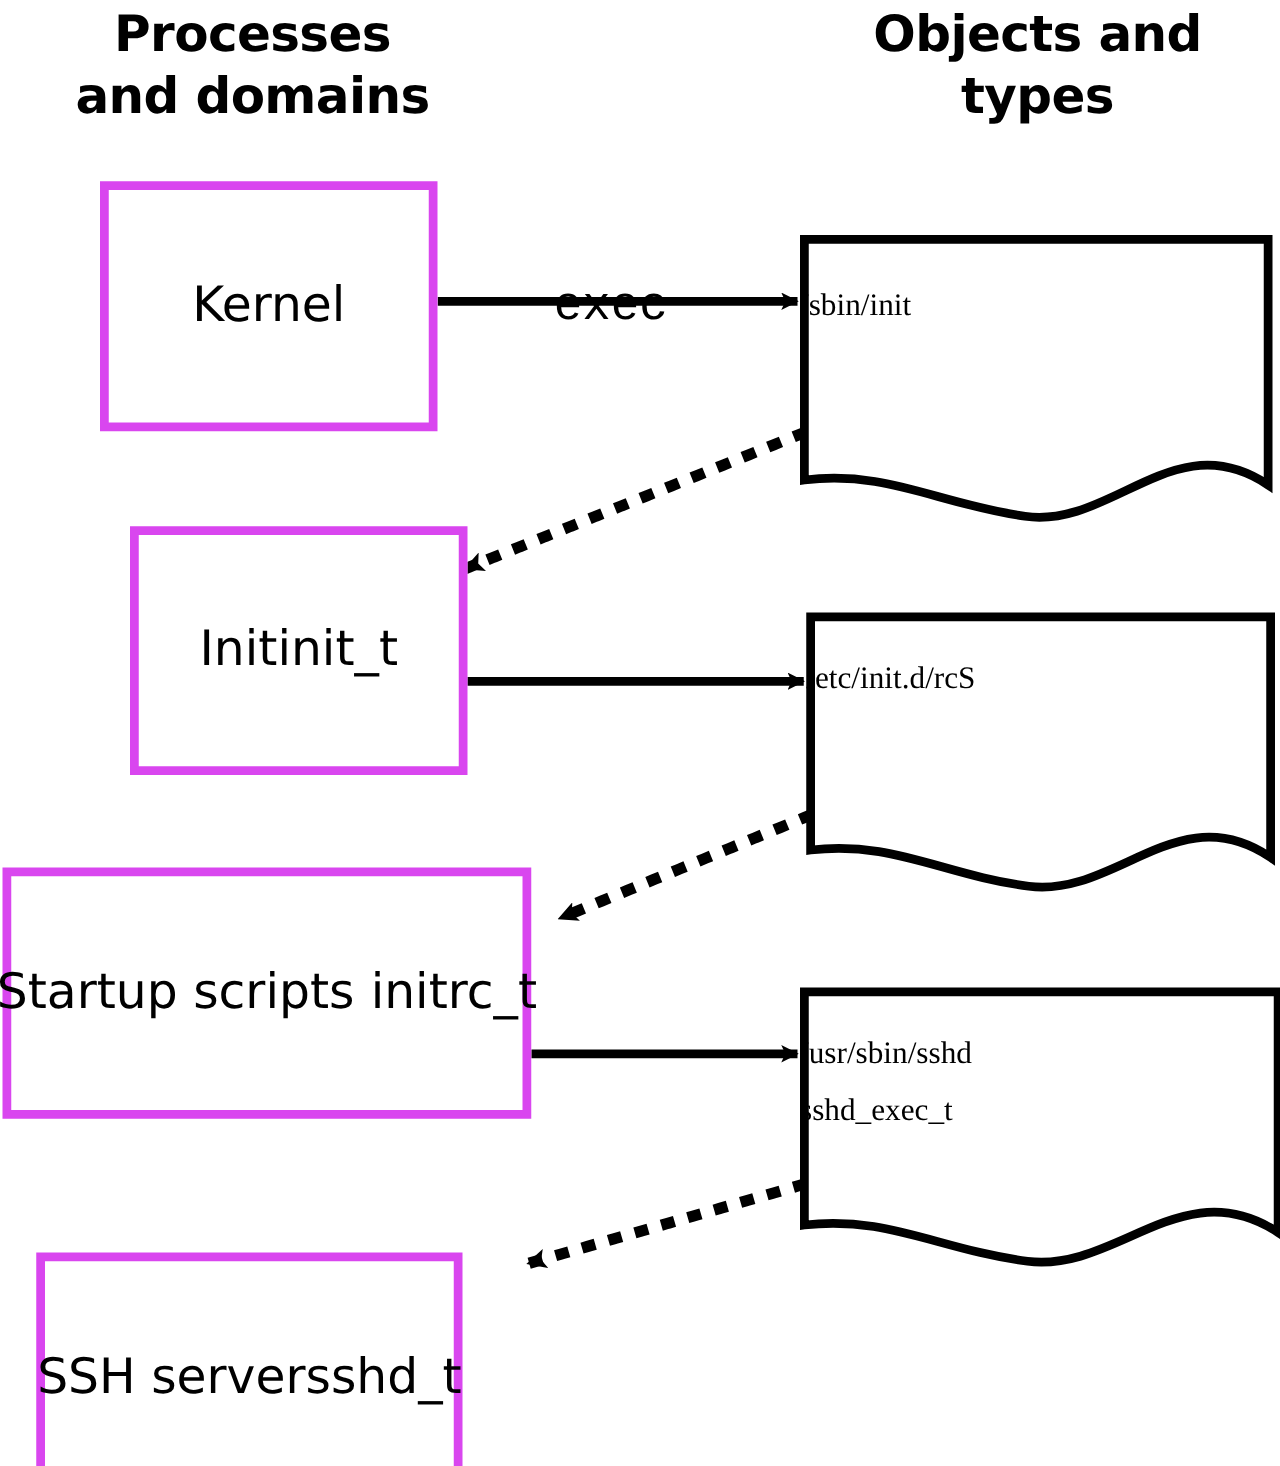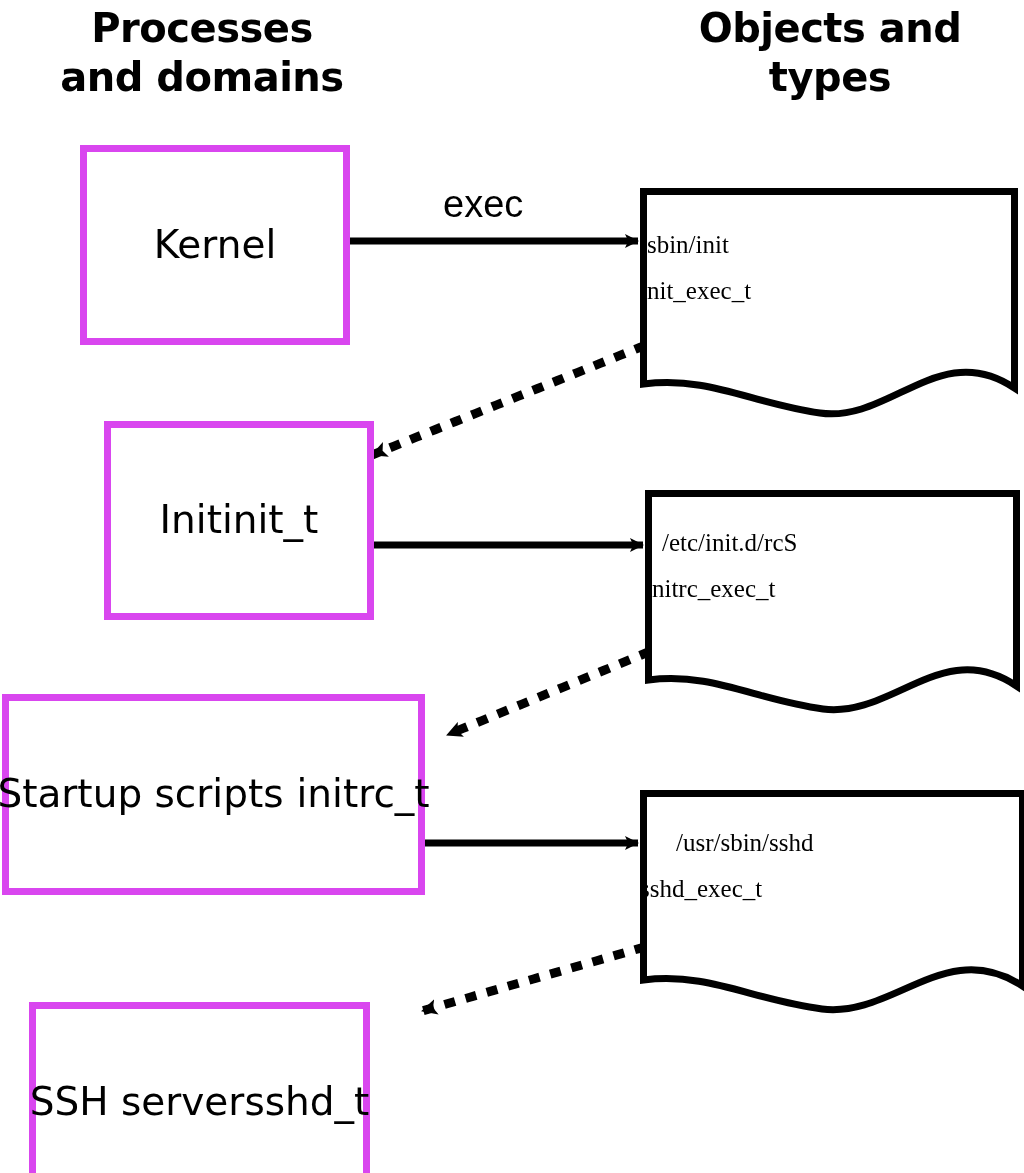--- a/index.html
+++ b/index.html
@@ -76,22 +76,23 @@
     left: 0;
     top: 0;
     width: 1024px;
     height: 1173px;
     pointer-events: none;
   }
 
   .edge-label {
     position: absolute;
     font-size: 38px;
-    font-family: Liberation Sans, sans-serif;
+    font-family: Liberation Mono, monospace;
     white-space: nowrap;
+    margin-top: 41px;
   }
 </style>
 </head>
 <body>
 
 <div id="stage">
 
   <div class="col-header" id="header-left">Processes
 and domains</div>
   <div class="col-header" id="header-right">Objects and
@@ -151,32 +152,30 @@
   <div class="proc-box" style="left:29px; top:1002px; width:341px; height:200px;">
     <div class="proc-line">SSH server</div>
     <div class="proc-line">sshd_t</div>
   </div>
 
   <div class="doc-shape" style="left:640px; top:188px; width:378px; height:235px;">
     <svg viewBox="0 0 378 235" preserveAspectRatio="none">
       <path d="M3.5,3.5 L374.5,3.5 L374.5,200 C300,150 250,235 180,225 C110,215 70,188 3.5,196 Z" fill="#ffffff" stroke="#000000" stroke-width="7" stroke-linejoin="miter"></path>
     </svg>
     <div class="doc-text" style="top:42px;">/sbin/init</div>
-    <div class="doc-text" style="top:88px;">init_exec_t</div>
   </div>
 
   <div class="doc-shape" style="left:645px; top:490px; width:375px; height:228px;">
     <svg viewBox="0 0 375 228" preserveAspectRatio="none">
       <path d="M3.5,3.5 L371.5,3.5 L371.5,196 C298,146 248,228 178,219 C110,210 68,182 3.5,190 Z" fill="#ffffff" stroke="#000000" stroke-width="7" stroke-linejoin="miter"></path>
     </svg>
-    <div class="doc-text" style="top:38px;padding-left:17px;">/etc/init.d/rcS</div>
-    <div class="doc-text" style="top:84px;">initrc_exec_t</div>
+    <div class="doc-text" style="top:38px;">/etc/init.d/rcS</div>
   </div>
 
   <div class="doc-shape" style="left:640px; top:790px; width:386px; height:228px;">
     <svg viewBox="0 0 386 228" preserveAspectRatio="none">
       <path d="M3.5,3.5 L382.5,3.5 L382.5,196 C306,146 254,228 182,219 C112,210 69,182 3.5,190 Z" fill="#ffffff" stroke="#000000" stroke-width="7" stroke-linejoin="miter"></path>
     </svg>
-    <div class="doc-text" style="top:38px; left:0; right:12px;margin-left:36px;">/usr/sbin/sshd</div>
+    <div class="doc-text" style="top:38px; left:0; right:12px;">/usr/sbin/sshd</div>
     <div class="doc-text" style="top:84px; left:0; right:12px;">sshd_exec_t</div>
   </div>
 
 </div>
 
 </body></html>

